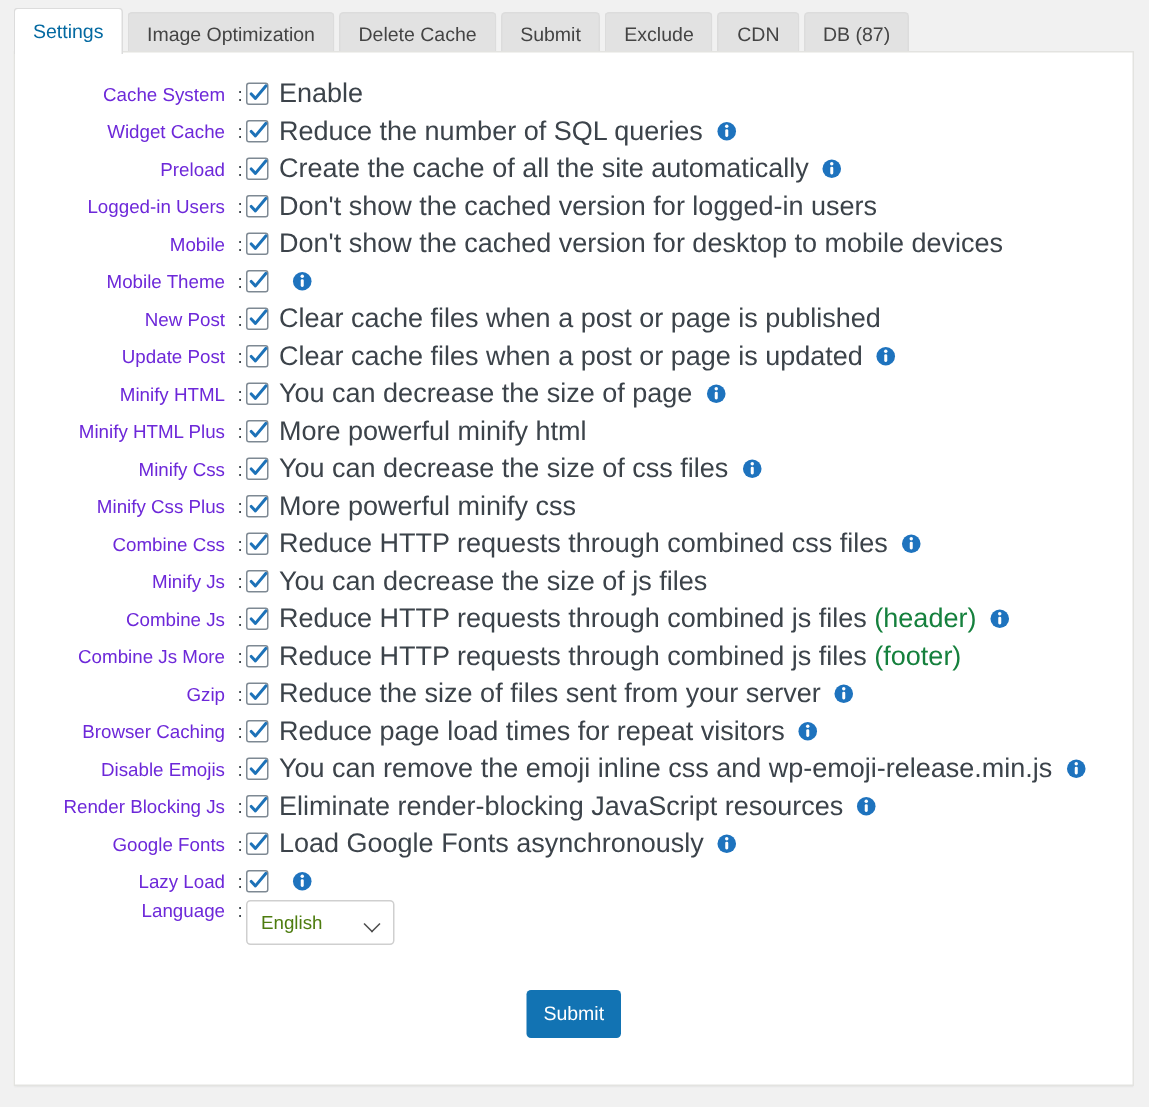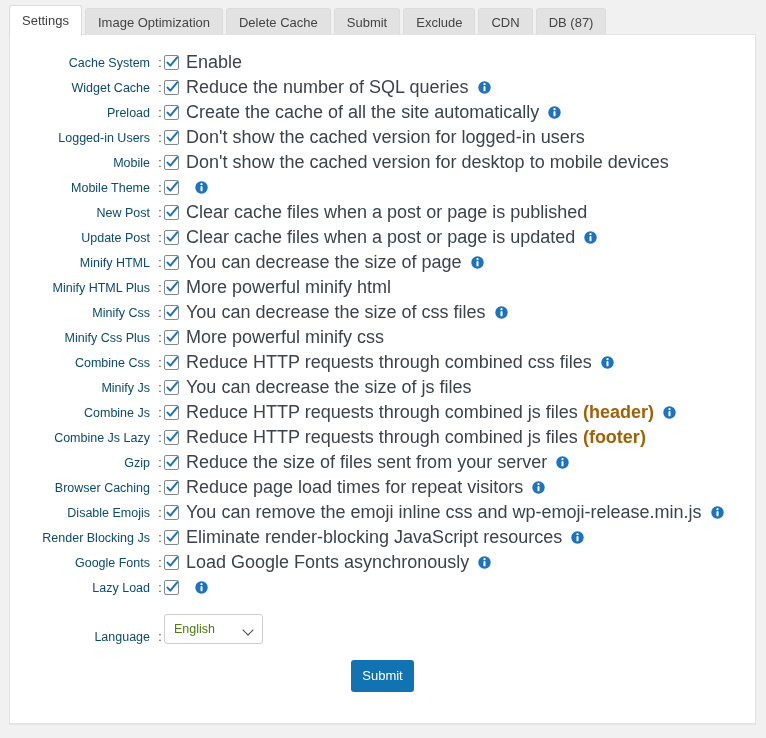--- a/index.html
+++ b/index.html
@@ -41,21 +41,21 @@
     border: 1px solid #dcdcdc;
     border-bottom: none;
     border-radius: 3px 3px 0 0;
     box-sizing: border-box;
     white-space: nowrap;
     cursor: pointer;
   }
   .tab.active {
     background: #ffffff;
     border-color: #dcdcdc;
-    color: #404040;
+    color: #0369a1;
     height: 31px;
     line-height: 30px;
     position: relative;
     z-index: 3;
   }
 
   
   #panel {
     position: absolute;
     left: 9px;
@@ -78,21 +78,21 @@
   .row {
     display: flex;
     align-items: center;
     height: 25px;
   }
   .row-label {
     width: 140px;
     text-align: right;
     padding-right: 6px;
     font-size: 12.5px;
-    color: #0c4a6e;
+    color: #6d28d9;
     white-space: nowrap;
     flex: none;
   }
   .row-colon {
     width: 8px;
     flex: none;
     text-align: center;
     color: #3c434a;
     font-size: 12.5px;
   }
@@ -118,38 +118,38 @@
     height: 13px;
     display: block;
   }
 
   .desc {
     font-size: 18px;
     color: #3c434a;
     white-space: nowrap;
   }
   .desc .accent {
-    color: #a16207;
-    font-weight: bold;
+    color: #15803d;
+    font-weight: normal;
   }
 
   
   .info {
     display: inline-block;
     width: 13px;
     height: 13px;
     margin-left: 9px;
     vertical-align: -2px;
     flex: none;
     cursor: pointer;
   }
   .info svg { display: block; }
 
   
-  .row.lang { height: 44px; align-items: flex-end; }
+  .row.lang { height: 44px; align-items: flex-start; }
   .select-box {
     position: relative;
     width: 99px;
     height: 30px;
     box-sizing: border-box;
     border: 1px solid #cfcfcf;
     border-radius: 3px;
     background: #fff;
     cursor: pointer;
   }
@@ -413,21 +413,21 @@
         <div class="desc"><span>Reduce HTTP requests through combined js files</span> <span class="accent">(header)</span></div>
         <span class="info">
           <svg viewBox="0 0 13 13" width="13" height="13" aria-hidden="true">
             <circle cx="6.5" cy="6.5" r="6.2" fill="#1e73be"></circle>
             <circle cx="6.5" cy="3.2" r="1.15" fill="#ffffff"></circle>
             <rect x="5.5" y="5.1" width="2" height="5.2" rx="0.9" fill="#ffffff"></rect>
           </svg>
         </span>
       </div>
       <div class="row">
-        <div class="row-label">Combine Js Lazy</div>
+        <div class="row-label">Combine Js More</div>
         <div class="row-colon">:</div>
         <div class="cb">
           <svg viewBox="0 0 13 13" aria-hidden="true">
             <path d="M1.5 6.6 L4.3 9.6 L11.2 1.3" fill="none" stroke="#1d72b8" stroke-width="2" stroke-linecap="round" stroke-linejoin="round"></path>
           </svg>
         </div>
         <div class="desc"><span>Reduce HTTP requests through combined js files</span> <span class="accent">(footer)</span></div>
       </div>
       <div class="row">
         <div class="row-label">Gzip</div>

